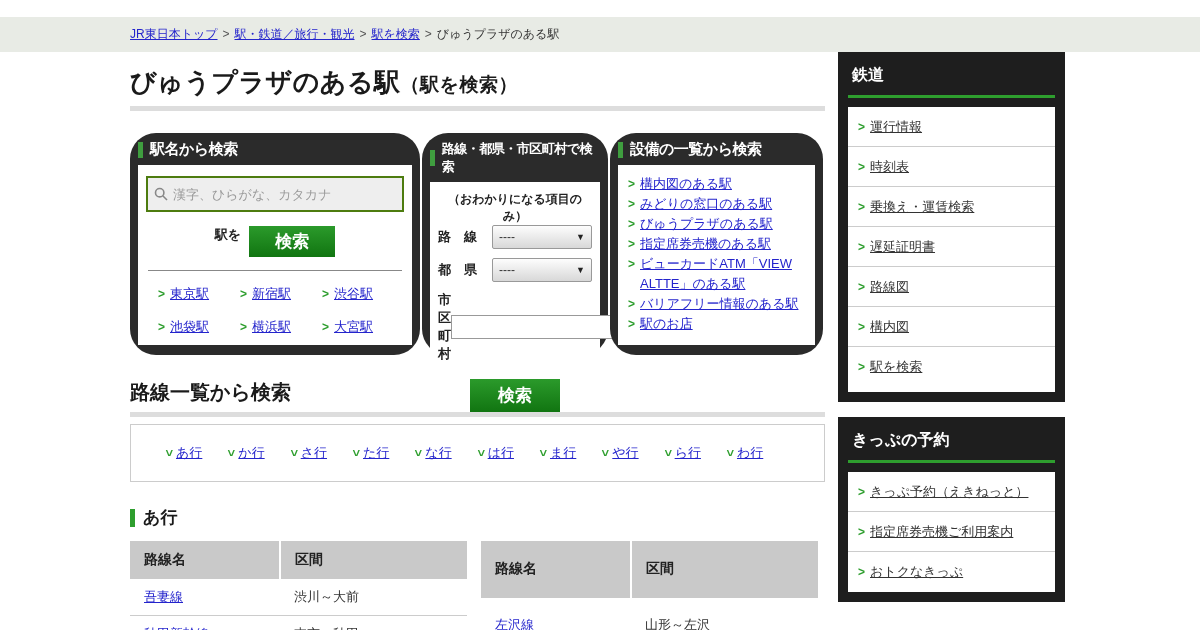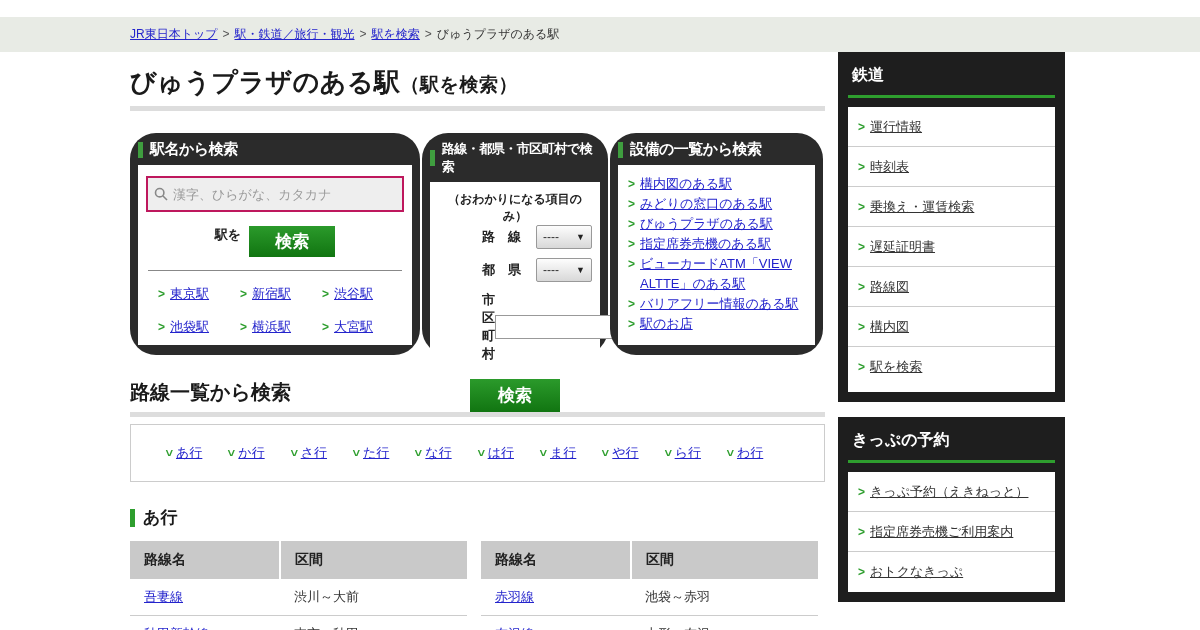--- a/index.html
+++ b/index.html
@@ -27,42 +27,42 @@
   .panel { background: #2b2b2b; height: 222px; border-radius: 26px; }
   .panel-1 { width: 290px; }
   .panel-2 { width: 186px; }
   .panel-3 { width: 213px; }
   .panel-head { display: flex; align-items: center; padding: 7px 8px 6px 8px; }
   .panel-head .gbar { width: 5px; height: 16px; background: #3f9e3f; margin-right: 7px; }
   .panel-head .ptitle { color: #fff; font-weight: bold; font-size: 15px; letter-spacing: -0.5px; }
   .panel-body { background: #fff; margin: 0 8px 8px 8px; height: 180px; padding: 11px 8px 8px 8px; }
 
   
-  .search-wrap { display: flex; align-items: center; border: 2px solid #be185d;
+  .search-wrap { display: flex; align-items: center; border: 2px solid #4d7c0f;
     background: #eee; height: 32px; padding: 16px 6px; }
   .search-wrap svg { flex: 0 0 auto; margin-right: 5px; }
   .search-wrap input { flex: 1; border: none; background: transparent; outline: none;
     font-size: 13px; color: #333; font-family: inherit; }
   .search-wrap input::placeholder { color: #999; }
   .eki-row { display: flex; justify-content: center; gap: 8px; margin-top: 14px; }
   .eki-label { font-size: 13px; font-weight: bold; color: #222; }
   .btn-green { display: inline-block; border: none; cursor: pointer; color: #fff; font-weight: bold;
     background: linear-gradient(#2b9a2b, #117511); font-family: inherit; }
   .btn-search1 { font-size: 17px; padding: 4px 26px; }
   .divider { border-top: 1px solid #888; margin: 13px 2px 6px 2px; }
   .station-grid { display: grid; grid-template-columns: 1fr 1fr 1fr; padding-left: 12px; }
   .station-item { display: flex; align-items: center; height: 33px; font-size: 13px; cursor: pointer; }
   .chev { color: #2e9e2e; font-weight: bold; font-size: 12px; margin-right: 5px; }
   .chev-down { display: inline-block; transform: rotate(90deg); margin-right: 4px; }
   a.blue, .blue { color: #2424cc; text-decoration: underline; }
 
   
   .panel-2 .panel-body { padding: 9px 8px 8px 8px; }
   .only-note { text-align: center; font-size: 12px; font-weight: bold; color: #222; }
-  .field-row { display: flex; align-items: center; margin-bottom: 9px; margin-left: 44px; }
+  .field-row { display: flex; align-items: center; margin-bottom: 9px; }
   .field-label { width: 54px; font-size: 13px; font-weight: bold; color: #222; }
   .select-box { flex: 1; height: 24px; border: 1px solid #999; border-radius: 2px;
     background: linear-gradient(#fdfdfd, #d8d8d8); display: flex; align-items: center;
     padding: 0 6px; font-size: 12px; color: #333; cursor: pointer; }
   .select-box .sel-val { flex: 1; }
   .select-box .sel-arrow { font-size: 9px; color: #222; }
   .text-box { flex: 1; height: 24px; border: 1px solid #999; font-size: 13px; padding: 0 4px;
     font-family: inherit; background: #fff; }
   .btn-search2 { display: block; margin: 16px auto 0 auto; font-size: 17px; padding: 5px 28px; }
 
@@ -298,24 +298,20 @@
         </tr>
       </tbody>
         </table>
       <table class="line-table">
         <tbody>
             <tr>
           <th>路線名</th>
           <th>区間</th>
         </tr>
         <tr>
-          <td><a class="blue">赤羽線</a></td>
-          <td>池袋～赤羽</td>
-        </tr>
-        <tr>
           <td><a class="blue">左沢線</a></td>
           <td>山形～左沢</td>
         </tr>
       </tbody>
         </table>
     </div>
   </div>
 
   <div class="side-col">
     <div class="side-block side-block-1">

